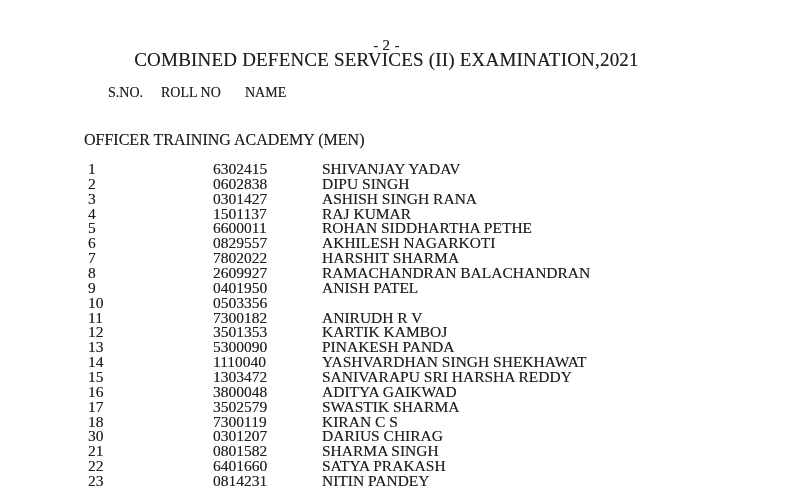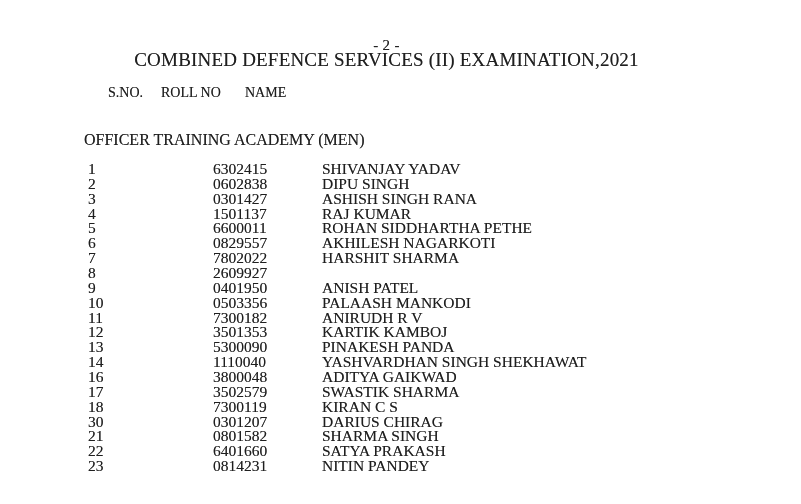--- a/index.html
+++ b/index.html
@@ -130,32 +130,32 @@
 
   <div class="row">
     <span class="c-sno">7</span>
     <span class="c-roll">7802022</span>
     <span class="c-name">HARSHIT SHARMA</span>
   </div>
 
   <div class="row">
     <span class="c-sno">8</span>
     <span class="c-roll">2609927</span>
+    <span class="c-name">RAMACHANDRAN BALACHANDRAN</span>
   </div>
 
   <div class="row">
     <span class="c-sno">9</span>
     <span class="c-roll">0401950</span>
     <span class="c-name">ANISH PATEL</span>
   </div>
 
   <div class="row">
     <span class="c-sno">10</span>
     <span class="c-roll">0503356</span>
-    <span class="c-name">PALAASH MANKODI</span>
   </div>
 
   <div class="row">
     <span class="c-sno">11</span>
     <span class="c-roll">7300182</span>
     <span class="c-name">ANIRUDH R V</span>
   </div>
 
   <div class="row">
     <span class="c-sno">12</span>
@@ -168,20 +168,25 @@
     <span class="c-roll">5300090</span>
     <span class="c-name">PINAKESH PANDA</span>
   </div>
 
   <div class="row">
     <span class="c-sno">14</span>
     <span class="c-roll">1110040</span>
     <span class="c-name">YASHVARDHAN SINGH SHEKHAWAT</span>
   </div>
 
+  <div class="row">
+    <span class="c-sno">15</span>
+    <span class="c-roll">1303472</span>
+    <span class="c-name">SANIVARAPU SRI HARSHA REDDY</span>
+  </div>
 
   <div class="row">
     <span class="c-sno">16</span>
     <span class="c-roll">3800048</span>
     <span class="c-name">ADITYA GAIKWAD</span>
   </div>
 
   <div class="row">
     <span class="c-sno">17</span>
     <span class="c-roll">3502579</span>

